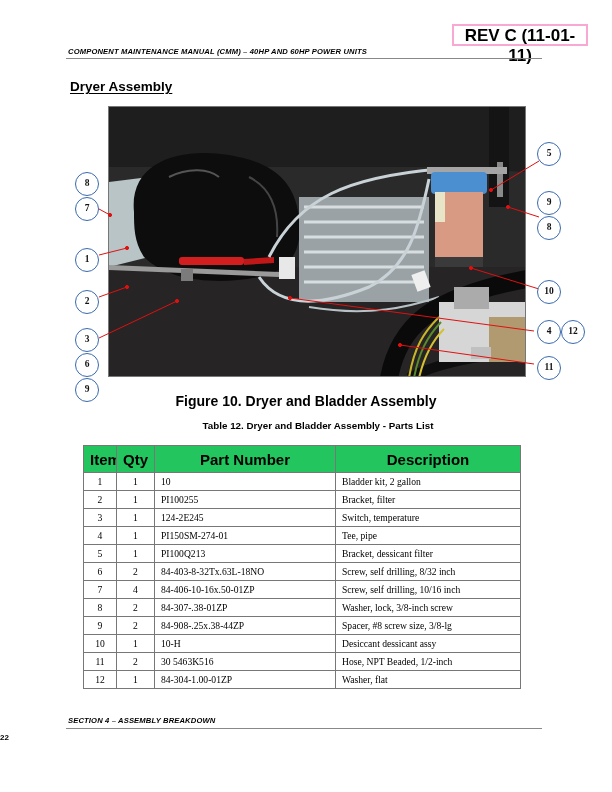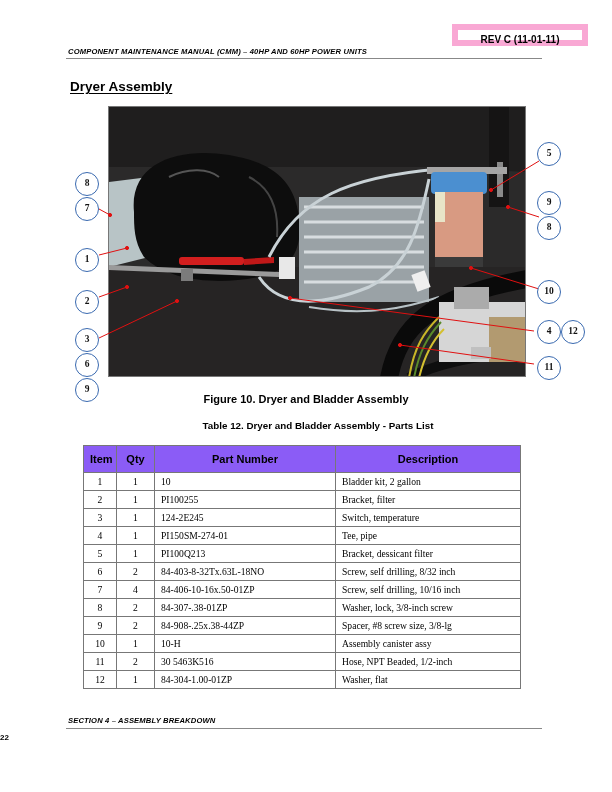--- a/index.html
+++ b/index.html
@@ -1,43 +1,43 @@
 <!DOCTYPE html>
 <html><head>
 <meta charset="utf-8">
 <style>
   html, body { margin: 0; padding: 0; background: #ffffff; }
   body { width: 612px; height: 792px; position: relative; overflow: hidden; font-family: "Liberation Serif", serif; color: #000; }
 
-  .rev-box { position: absolute; left: 452px; top: 24px; width: 136px; height: 22px; border: 6px solid #f9a8d4; box-sizing: border-box;
-    font-family: "Liberation Sans", sans-serif; font-weight: bold; font-size: 10px; text-align: center; line-height: 20px; }
+  .rev-box { position: absolute; left: 452px; top: 24px; width: 136px; height: 22px; border: 2px solid #f9a8d4; box-sizing: border-box;
+    font-family: "Liberation Sans", sans-serif; font-weight: bold; font-size: 17px; text-align: center; line-height: 20px; }
 
   .header-title { position: absolute; left: 68px; top: 47px; font-family: "Liberation Sans", sans-serif; font-weight: bold; font-style: italic;
     font-size: 7.6px; letter-spacing: 0.15px; text-align: center; }
   .header-rule { position: absolute; left: 66px; top: 58px; width: 476px; height: 1px; background: #888; }
 
   .section-title { position: absolute; left: 70px; top: 79px; font-family: "Liberation Sans", sans-serif; font-weight: bold; font-size: 13.5px;
     text-decoration: underline; text-underline-offset: 2px; }
 
   
   .photo { position: absolute; left: 108px; top: 106px; width: 418px; height: 271px; background: #2a2828; border: 1px solid #777; box-sizing: border-box; overflow: hidden; }
   .photo svg { position: absolute; left: 0; top: 0; }
 
   
   .callout { position: absolute; width: 24px; height: 24px; border: 1.2px solid #3a6ab0; border-radius: 50%; background: #fff; box-sizing: border-box;
     font-family: "Liberation Serif", serif; font-weight: bold; font-size: 9.5px; text-align: center; line-height: 21px; color: #111; }
 
   .leaders { position: absolute; left: 0; top: 0; width: 612px; height: 792px; pointer-events: none; }
 
-  .fig-caption { position: absolute; left: 0; width: 612px; top: 393px; text-align: center; font-family: "Liberation Sans", sans-serif; font-weight: bold; font-size: 11px; }
+  .fig-caption { position: absolute; left: 0; width: 612px; top: 393px; text-align: center; font-family: "Liberation Sans", sans-serif; font-weight: bold; font-size: 14px; }
   .table-caption { position: absolute; left: 12px; width: 612px; top: 420px; text-align: center; font-family: "Liberation Sans", sans-serif; font-weight: bold; font-size: 9.8px; }
 
   table.parts { position: absolute; left: 83px; top: 445px; width: 437px; border-collapse: collapse; table-layout: fixed; }
   table.parts th, table.parts td { border: 1px solid #777; padding: 0 6px; font-size: 9.6px; height: 17px; white-space: nowrap; overflow: hidden; }
-  table.parts th { background: #8b5cf6; font-family: "Liberation Sans", sans-serif; font-weight: bold; font-size: 11px; height: 26px; text-align: center; }
+  table.parts th { background: #22c55e; font-family: "Liberation Sans", sans-serif; font-weight: bold; font-size: 15px; height: 26px; text-align: center; }
   table.parts td.c { text-align: center; }
   table.parts td { font-family: "Liberation Serif", serif; }
 
   .footer-title { position: absolute; left: 68px; top: 716px; font-family: "Liberation Sans", sans-serif; font-weight: bold; font-style: italic; font-size: 7.6px; letter-spacing: 0.15px; }
   .footer-rule { position: absolute; left: 66px; top: 728px; width: 476px; height: 1px; background: #888; }
   .page-num { position: absolute; left: 0; width: 612px; top: 733px; text-align: left; font-family: "Liberation Sans", sans-serif; font-weight: bold; font-size: 8px; }
 </style>
 </head>
 <body>
 
@@ -221,21 +221,21 @@
     <tr>
       <td class="c">9</td>
       <td class="c">2</td>
       <td>84-908-.25x.38-44ZP</td>
       <td>Spacer, #8 screw size, 3/8-lg</td>
     </tr>
     <tr>
       <td class="c">10</td>
       <td class="c">1</td>
       <td>10-H</td>
-      <td>Assembly canister assy</td>
+      <td>Desiccant dessicant assy</td>
     </tr>
     <tr>
       <td class="c">11</td>
       <td class="c">2</td>
       <td>30 5463K516</td>
       <td>Hose, NPT  Beaded, 1/2-inch</td>
     </tr>
     <tr>
       <td class="c">12</td>
       <td class="c">1</td>

